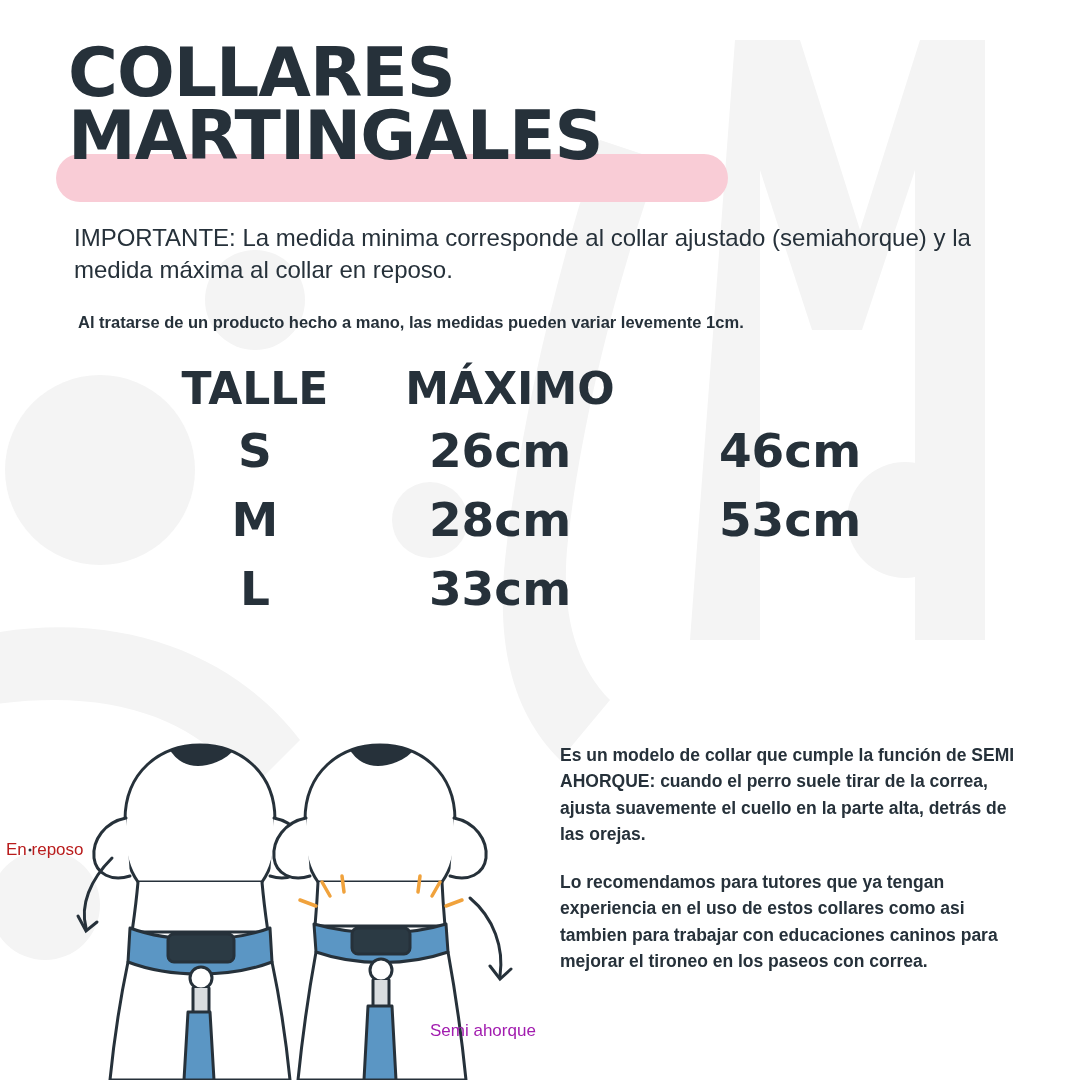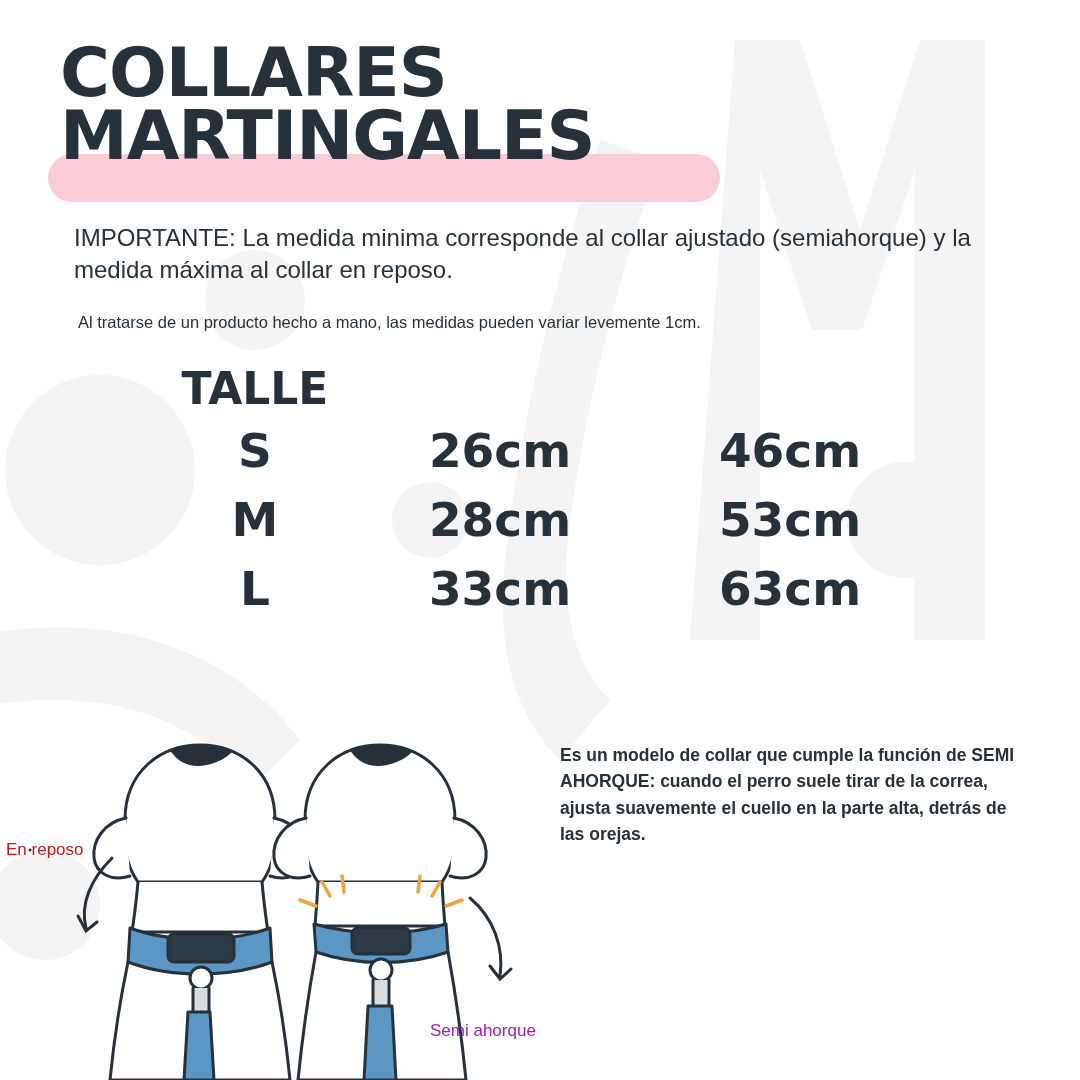--- a/index.html
+++ b/index.html
@@ -26,21 +26,21 @@
   .watermark {
     position: absolute;
     inset: 0;
     z-index: 0;
     pointer-events: none;
   }
 
   
   .title-wrap {
     position: absolute;
-    left: 60px;
+    left: 68px;
     top: 42px;
     z-index: 3;
   }
   .title-highlight {
     position: absolute;
     left: -12px;
     top: 112px;
     width: 672px;
     height: 48px;
     background: #f9ccd6;
@@ -68,21 +68,21 @@
     line-height: 1.32;
     color: #26313a;
     z-index: 3;
   }
   .handmade {
     position: absolute;
     left: 78px;
     top: 313px;
     width: 920px;
     font-size: 16.5px;
-    font-weight: normal;
+    font-weight: bold;
     color: #26313a;
     z-index: 3;
   }
 
   
   .table {
     position: absolute;
     left: 150px;
     top: 362px;
     width: 800px;
@@ -171,40 +171,41 @@
       <span>MARTINGALES</span>
     </h1>
   </div>
 
   <div class="important">IMPORTANTE: La medida minima corresponde al collar ajustado (semiahorque) y la medida máxima al collar en reposo.</div>
   <div class="handmade">Al tratarse de un producto hecho a mano, las medidas pueden variar levemente 1cm.</div>
 
   <div class="table">
     <div class="row head">
       <div class="cell c1">TALLE</div>
+      <div class="cell c3">MÁXIMO</div>
     </div>
     <div class="row body">
       <div class="cell c1">S</div>
       <div class="cell c2">26cm</div>
       <div class="cell c3">46cm</div>
     </div>
     <div class="row body">
       <div class="cell c1">M</div>
       <div class="cell c2">28cm</div>
       <div class="cell c3">53cm</div>
     </div>
     <div class="row body">
       <div class="cell c1">L</div>
       <div class="cell c2">33cm</div>
-      <div class="cell c3">63cm</div>
     </div>
   </div>
 
   <div class="desc">
     <p>Es un modelo de collar que cumple la función de SEMI AHORQUE: cuando el perro suele tirar de la correa, ajusta suavemente el cuello en la parte alta, detrás de las orejas.</p>
+    <p>Lo recomendamos para tutores que ya tengan experiencia en el uso de estos collares como asi tambien para trabajar con educaciones caninos para mejorar el tironeo en los paseos con correa.</p>
   </div>
 
   <svg class="illustration" viewBox="0 0 600 380" xmlns="http://www.w3.org/2000/svg">
     <g fill="none" stroke="#26313a" stroke-width="3" stroke-linecap="round" stroke-linejoin="round">
 
       <path d="M125 120 C125 72 160 45 200 45 C240 45 275 72 275 120 C278 150 272 168 262 182 L138 182 C128 168 122 150 125 120 Z" fill="#ffffff"></path>
 
       <path d="M170 50 C186 43 214 43 232 52 C222 62 208 66 198 66 C186 66 176 60 170 50 Z" fill="#26313a" stroke="none"></path>
 
       <path d="M126 118 C105 122 92 140 94 158 C96 174 112 182 130 176" fill="#ffffff"></path>

